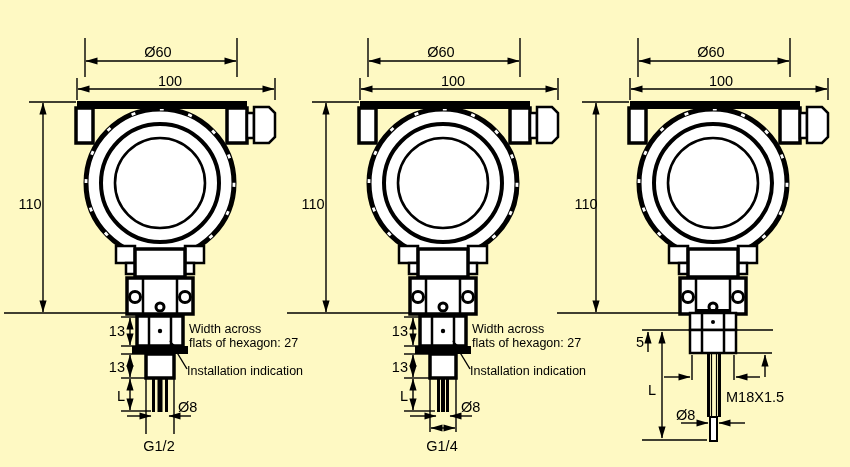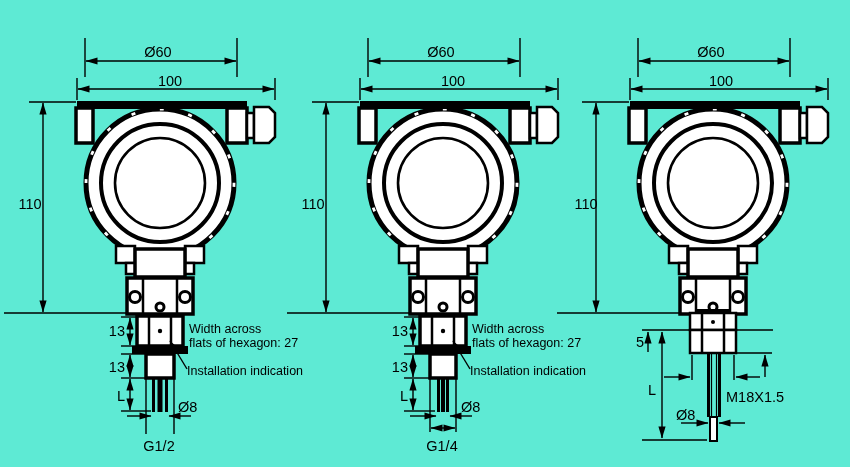--- a/index.html
+++ b/index.html
@@ -1,16 +1,16 @@
 <!DOCTYPE html>
 <html><head>
 <meta charset="utf-8">
 <style>
   html,body{margin:0;padding:0;background:#fff;}
-  .stage{width:850px;height:467px;background:#5eead4;position:relative;overflow:hidden;
+  .stage{width:850px;height:467px;background:#fef9c3;position:relative;overflow:hidden;
          font-family:"Liberation Sans","DejaVu Sans",sans-serif;}
   svg{display:block;}
   svg text{font-family:"Liberation Sans","DejaVu Sans",sans-serif;font-size:14.5px;fill:#000;}
   svg text.note{font-size:12.5px;}
   .d{stroke:#000;stroke-width:1.4;fill:none;}
   .o{fill:#fff;stroke:#000;stroke-width:3.5;}
   .o2{fill:#fff;stroke:#000;stroke-width:2.5;}
   .t{stroke:#000;stroke-width:2.5;fill:none;}
   .w3{stroke:#000;stroke-width:3;fill:none;}
   .w1{stroke:#000;stroke-width:1.2;fill:none;}

